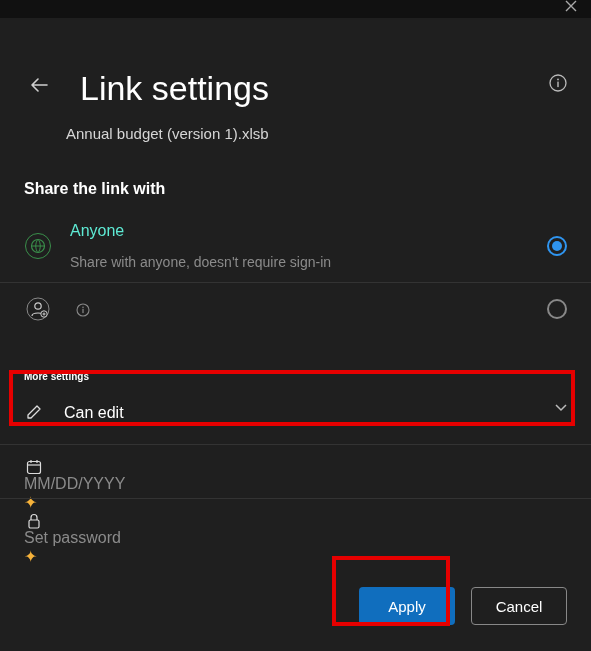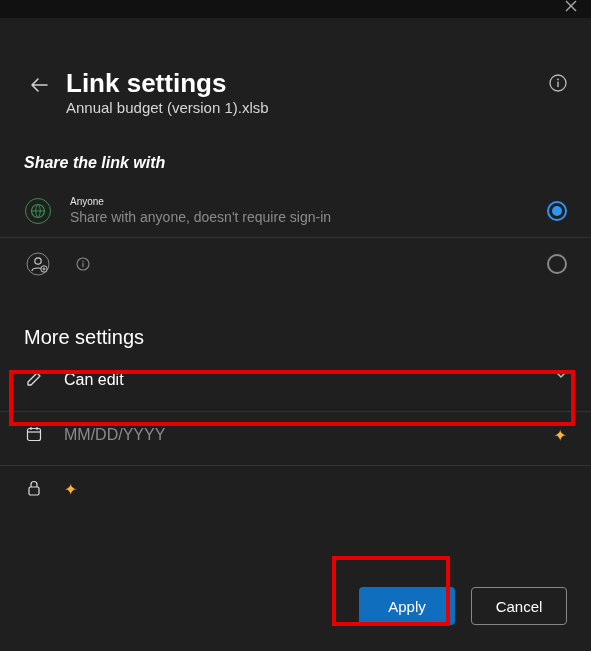--- a/index.html
+++ b/index.html
@@ -33,41 +33,41 @@
   }
   .back-arrow {
     color: #cfcfcf;
     padding: 6px;
     margin-right: 12px;
     margin-top: 4px;
     cursor: pointer;
   }
   .title-block { flex: 1; }
   .title {
-    font-size: 26px;
-    font-weight: 700;
+    font-size: 34px;
+    font-weight: 400;
     color: #fff;
     line-height: 1.2;
+    margin-left: 14px;
   }
   .subtitle {
     font-size: 15px;
     color: #d6d6d6;
-    margin-top: 0;
+    margin-top: 16px;
   }
   .info-top {
     color: #bbb;
     margin-top: 6px;
     cursor: pointer;
   }
   .section-label {
     font-size: 16px;
     font-weight: 600;
     padding: 28px 24px 12px 24px;
     color: #fff;
-    font-style: italic;
   }
   .option-row {
     display: flex;
     align-items: center;
     padding: 12px 24px;
     cursor: pointer;
     position: relative;
   }
   .option-row + .option-row {
     border-top: 1px solid #333;
@@ -85,22 +85,22 @@
     width: 26px;
     height: 26px;
     border: 1px solid #3a8f4b;
     border-radius: 50%;
     display: flex;
     align-items: center;
     justify-content: center;
     background: #1f1f1f;
   }
   .opt-text { flex: 1; }
-  .opt-title { font-size: 10px; color: #e5e5e5; font-weight: 500; }
-  .opt-desc { font-size: 14px; color: #8b8b8b; margin-top: 2px; }
+  .opt-title { font-size: 16px; color: #5eead4; font-weight: 500; }
+  .opt-desc { font-size: 14px; color: #8b8b8b; margin-top: 14px; }
   .radio {
     width: 20px;
     height: 20px;
     border-radius: 50%;
     border: 2px solid #888;
     flex-shrink: 0;
     position: relative;
   }
   .radio.selected {
     border-color: #2f95f0;
@@ -117,34 +117,35 @@
   }
   .inline-info {
     display: inline-flex;
     width: 14px;
     height: 14px;
     vertical-align: middle;
     margin-left: 6px;
     color: #888;
   }
   .more-label {
-    font-size: 20px;
-    font-weight: 400;
+    font-size: 10px;
+    font-weight: 700;
     padding: 36px 24px 8px 24px;
   }
   .setting-row {
     display: flex;
     align-items: flex-start;
     padding: 14px 24px;
     height: 54px;
     position: relative;
     cursor: pointer;
   }
   .setting-row + .setting-row {
     border-top: 1px solid #333;
+    flex-direction: column;
   }
   .setting-icon {
     width: 20px;
     display: flex;
     align-items: center;
     justify-content: center;
     margin-right: 20px;
     color: #ddd;
   }
   .setting-text {
@@ -313,20 +314,21 @@
   <div class="spark">✦</div>
 </div>
 
 <div class="setting-row">
   <div class="setting-icon">
     <svg width="14" height="16" viewBox="0 0 14 16">
         <rect x="2" y="7" width="10" height="8" rx="1.5" stroke="currentColor" stroke-width="1.2" fill="none"></rect>
         <path d="M4 7 V4.5 a3 3 0 0 1 6 0 V7" stroke="currentColor" stroke-width="1.2" fill="none"></path>
       </svg>
   </div>
+  <div class="setting-placeholder">Set password</div>
   <div class="spark">✦</div>
 </div>
 
 <div class="footer">
   <button class="btn btn-primary">Apply</button>
   <button class="btn btn-secondary">Cancel</button>
 </div>
 
 <div id="hl1" class="highlight-box"></div>
 <div id="hl2" class="highlight-box"></div>

